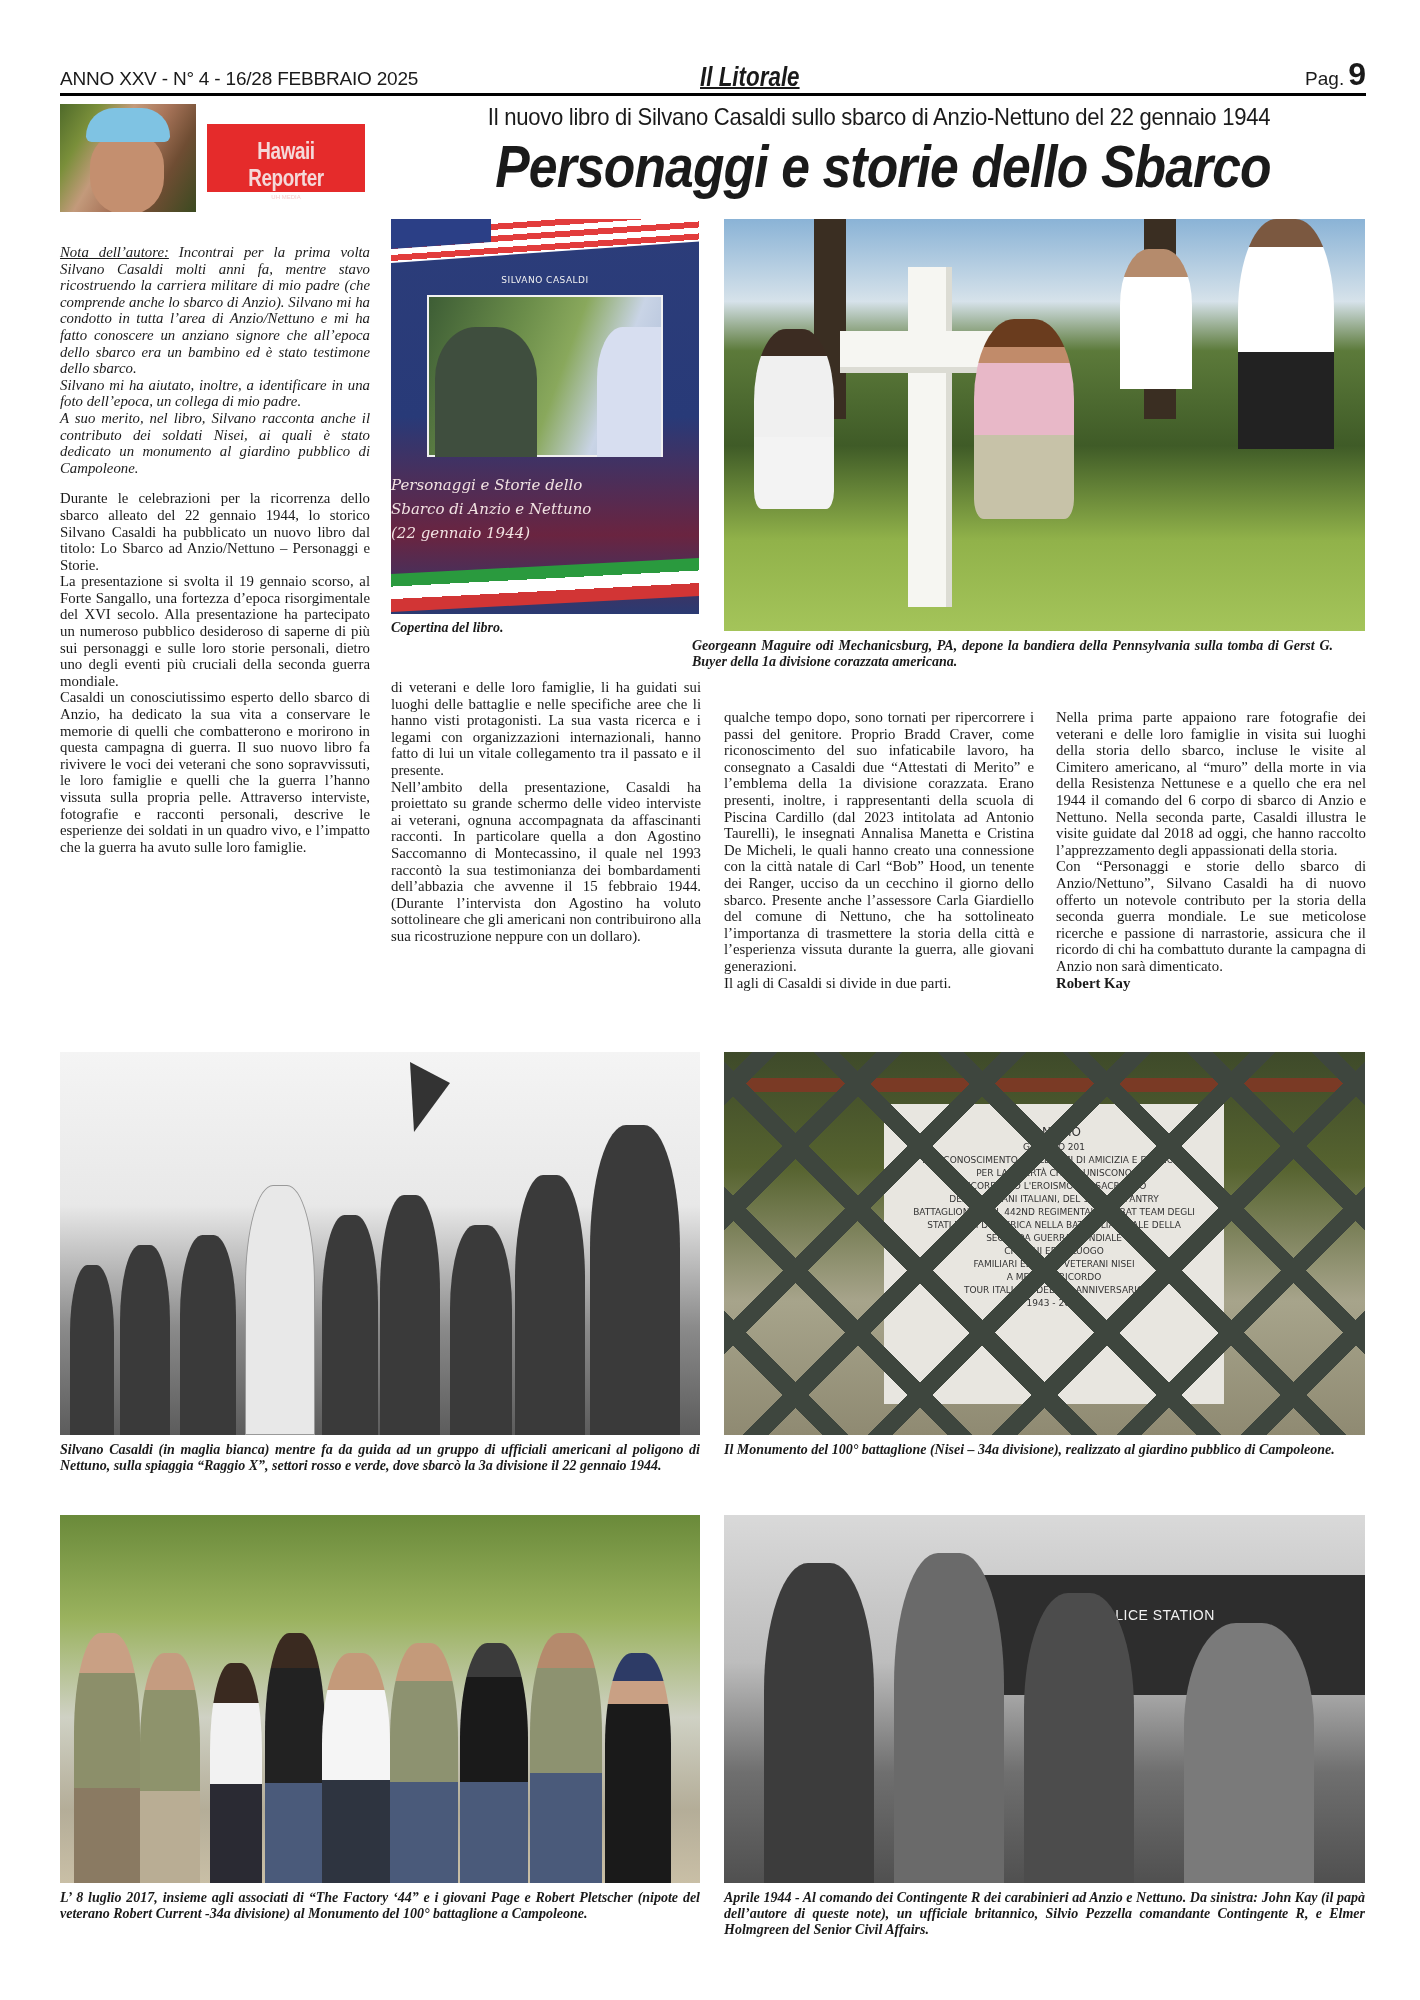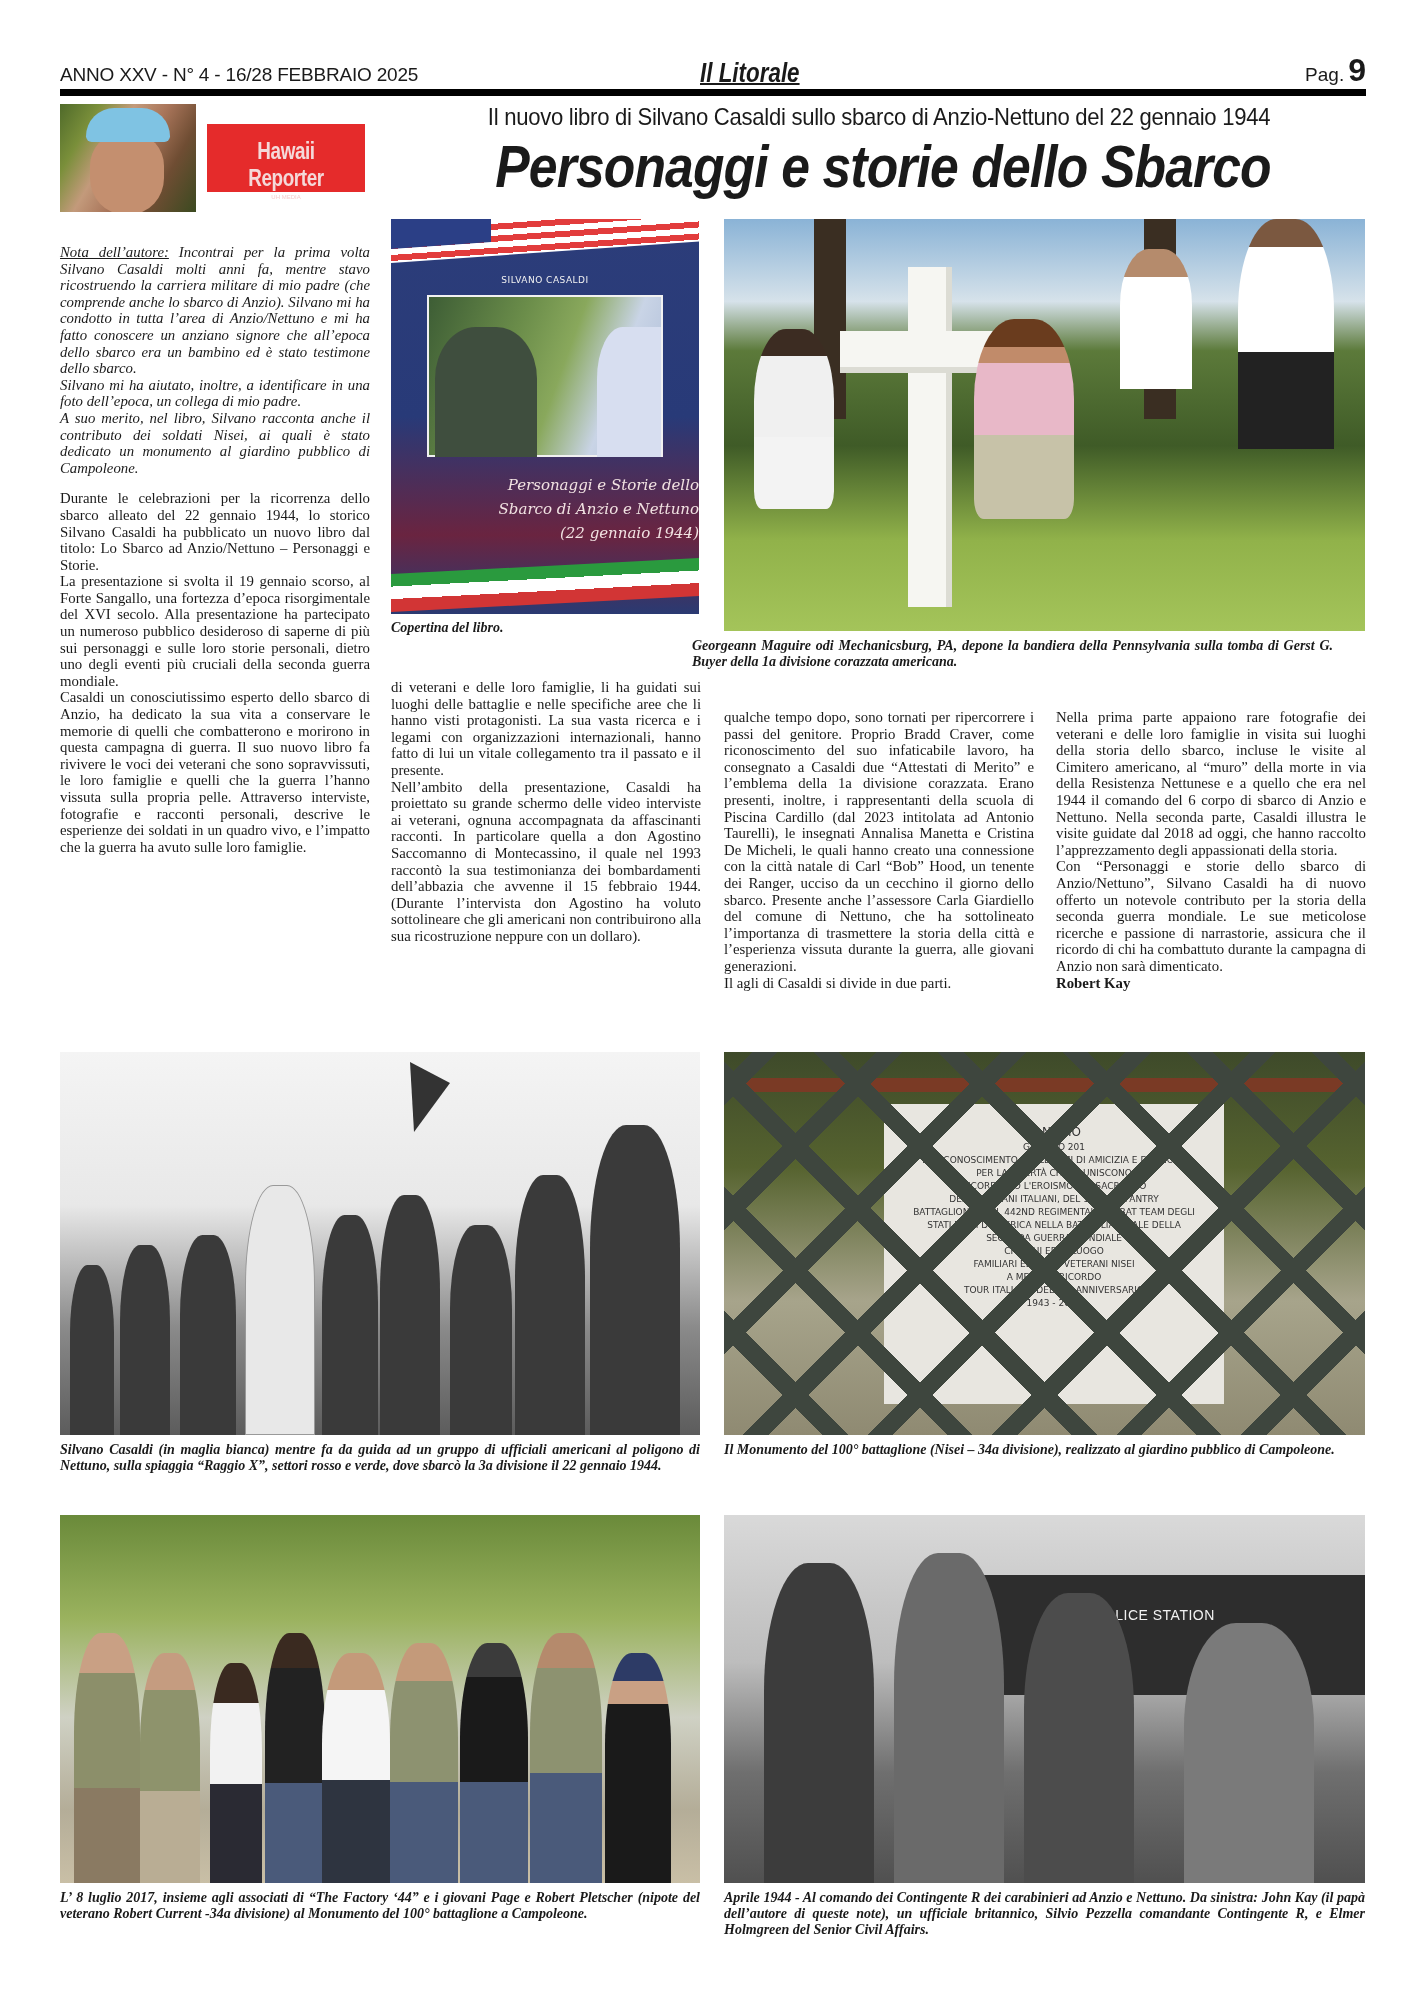--- a/index.html
+++ b/index.html
@@ -1,20 +1,20 @@
 <!DOCTYPE html>
 <html><head>
 <meta charset="utf-8">
 <style>
   * { box-sizing: border-box; margin: 0; padding: 0; }
   html, body { width: 1420px; height: 2000px; background: #ffffff; overflow: hidden; }
   body { position: relative; font-family: "Liberation Serif", serif; color: #1a1a1a; }
 
   
-  .masthead { position: absolute; left: 60px; top: 62px; width: 1306px; height: 34px; border-bottom: 7px solid #000000; }
+  .masthead { position: absolute; left: 60px; top: 62px; width: 1306px; height: 34px; border-bottom: 3px solid #000000; }
   .mh-issue { position: absolute; left: 0; bottom: 3px; font-family: "Liberation Sans", sans-serif; font-size: 19px; letter-spacing: -0.2px; }
   .mh-title { position: absolute; left: 640px; bottom: 0px; font-family: "Liberation Sans", sans-serif; font-weight: bold; font-style: italic; font-size: 28px; transform: scaleX(0.8); transform-origin: left bottom; text-decoration: underline; text-decoration-thickness: 2px; }
   .mh-page { position: absolute; right: 0; bottom: 0; font-family: "Liberation Sans", sans-serif; }
   .mh-page .lbl { font-size: 19px; }
   .mh-page .num { font-size: 32px; font-weight: bold; margin-left: 4px; }
 
   
   .author-photo { position: absolute; left: 60px; top: 104px; width: 136px; height: 108px;
     background: linear-gradient(120deg, #4f6a2a 0%, #7a8f3a 20%, #c39a7b 38%, #a9755a 55%, #6f4d33 75%, #3b4a20 100%); overflow: hidden; }
   .author-photo .cap { position: absolute; left: 26px; top: 4px; width: 84px; height: 34px; border-radius: 40px 40px 8px 8px; background: #7fc3e3; }
@@ -39,21 +39,21 @@
   .photo { position: absolute; overflow: hidden; }
 
   
   .cover { left: 391px; top: 219px; width: 308px; height: 395px; background: linear-gradient(180deg, #2c3d7a 0%, #283a78 50%, #6a2440 80%, #2a3a72 100%); }
   .cover .flag-top { position: absolute; left: 0; top: 0; width: 100%; height: 44px; background: repeating-linear-gradient(180deg, #e23c3c 0 6px, #ffffff 6px 12px); transform: skewY(-4deg); transform-origin: left; }
   .cover .flag-top .stars { position: absolute; left: 0; top: 0; width: 100px; height: 30px; background: #2b3f86; }
   .cover .author { position: absolute; top: 56px; width: 100%; text-align: center; color: #f2f2f2; font-family: "DejaVu Sans", sans-serif; font-size: 9px; letter-spacing: 0.5px; }
   .cover .inner { position: absolute; left: 36px; top: 76px; width: 236px; height: 162px; border: 2px solid #f1f1f1; background: linear-gradient(110deg, #3d5d35 0%, #6b8d4a 35%, #89a85c 55%, #c9d4e6 75%, #a8b8d4 100%); }
   .cover .inner .man1 { position: absolute; left: 6px; top: 30px; width: 102px; height: 130px; background: #3f4e3e; border-radius: 40% 40% 0 0; }
   .cover .inner .man2 { position: absolute; right: 0; top: 30px; width: 64px; height: 130px; background: #d7def0; border-radius: 40% 0 0 0; }
-  .cover .title { position: absolute; top: 254px; width: 100%; text-align: right; color: #f1e2e2; font-family: "DejaVu Serif", serif; font-style: italic; font-size: 15px; line-height: 24px; }
+  .cover .title { position: absolute; top: 254px; width: 100%; text-align: left; color: #f1e2e2; font-family: "DejaVu Serif", serif; font-style: italic; font-size: 15px; line-height: 24px; }
   .cover .flag-bot { position: absolute; left: 0; bottom: 10px; width: 100%; height: 38px; background: linear-gradient(180deg, #2a9a3e 0 33%, #ffffff 33% 66%, #d23535 66% 100%); transform: skewY(-3deg); }
 
   
   .cemetery { left: 724px; top: 219px; width: 641px; height: 412px; background: linear-gradient(180deg, #8ab3d6 0%, #d6e2ea 20%, #5c7a3a 32%, #3f5b27 55%, #91b24a 78%, #a4c45a 100%); }
   .cemetery .tree { position: absolute; top: 0; width: 32px; height: 200px; background: #3a2e22; }
   .cemetery .cross-v { position: absolute; left: 184px; top: 48px; width: 44px; height: 340px; background: #f6f6f2; box-shadow: inset -6px 0 0 #dcdcd4; }
   .cemetery .cross-h { position: absolute; left: 116px; top: 112px; width: 180px; height: 42px; background: #f6f6f2; box-shadow: inset 0 -6px 0 #dcdcd4; }
   .cemetery .woman { position: absolute; left: 250px; top: 100px; width: 100px; height: 200px; background: linear-gradient(180deg, #6a3c1e 0 14%, #c18b6a 14% 22%, #e8b8c8 22% 58%, #c7c2a8 58% 100%); border-radius: 40% 40% 10% 10%; }
   .cemetery .man-a { position: absolute; left: 30px; top: 110px; width: 80px; height: 180px; background: linear-gradient(180deg, #3c2c22 0 15%, #f0f0f0 15% 60%, #f3f3f3 60% 100%); border-radius: 40% 40% 10% 10%; }
   .cemetery .man-b { position: absolute; left: 396px; top: 30px; width: 72px; height: 140px; background: linear-gradient(180deg, #b58b6c 0 20%, #ffffff 20% 100%); border-radius: 40% 40% 0 0; }

